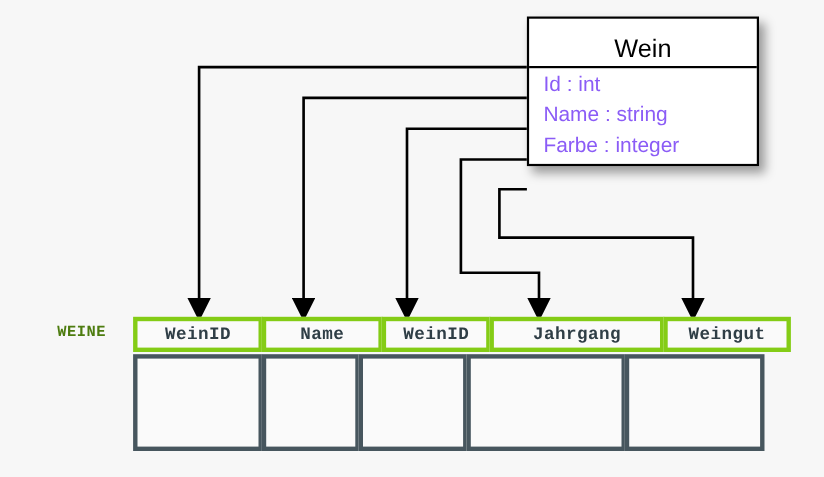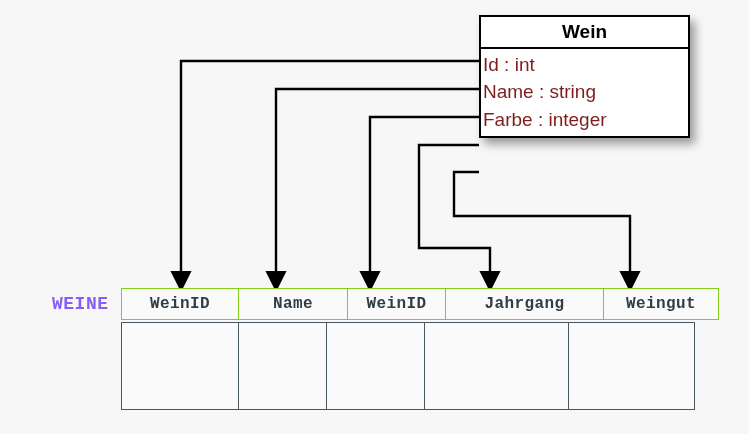--- a/index.html
+++ b/index.html
@@ -36,70 +36,70 @@
     top: 15px;
     width: 211px;
     box-sizing: border-box;
     background: #ffffff;
     border: 2px solid #000000;
     box-shadow: 5px 6px 9px rgba(0,0,0,0.38);
     z-index: 5;
   }
   .uml-class-title {
     text-align: center;
-    font-weight: bold;
-    font-size: 19px;
+    font-weight: normal;
+    font-size: 23px;
     line-height: 27px;
     color: #000000;
     border-bottom: 2px solid #000000;
-    padding: 1px 0 2px 0;
+    padding: 14px 0 2px 0;
     font-family: "Liberation Sans", sans-serif;
   }
   .uml-attrs {
     padding: 2px 0 3px 0;
   }
   .uml-attr {
     font-size: 19px;
     line-height: 27.4px;
-    color: #7f1d1d;
-    padding-left: 2px;
+    color: #8b5cf6;
+    padding-left: 13px;
     white-space: nowrap;
     font-family: "Liberation Sans", sans-serif;
   }
 
   
   .rel-table-label {
     position: absolute;
     left: 52px;
     top: 294px;
     font-family: "Liberation Mono", monospace;
     font-weight: bold;
-    font-size: 18px;
+    font-size: 14px;
     letter-spacing: 0.5px;
-    color: #8b5cf6;
+    color: #4d7c0f;
     z-index: 4;
   }
   .rel-table {
     position: absolute;
     left: 121px;
     top: 288px;
     z-index: 4;
   }
   .rel-header-row {
     display: flex;
     height: 32px;
   }
   .rel-body-row {
     display: flex;
     height: 88px;
     margin-top: 2px;
   }
   .rel-cell {
     box-sizing: border-box;
-    border: 1px solid #84cc16;
+    border: 4px solid #84cc16;
     background: #fafafa;
     display: flex;
     align-items: center;
     justify-content: center;
     font-family: "Liberation Mono", monospace;
     font-weight: bold;
     font-size: 16px;
     letter-spacing: 0.4px;
     color: #2f3e46;
     margin-right: -1px;

